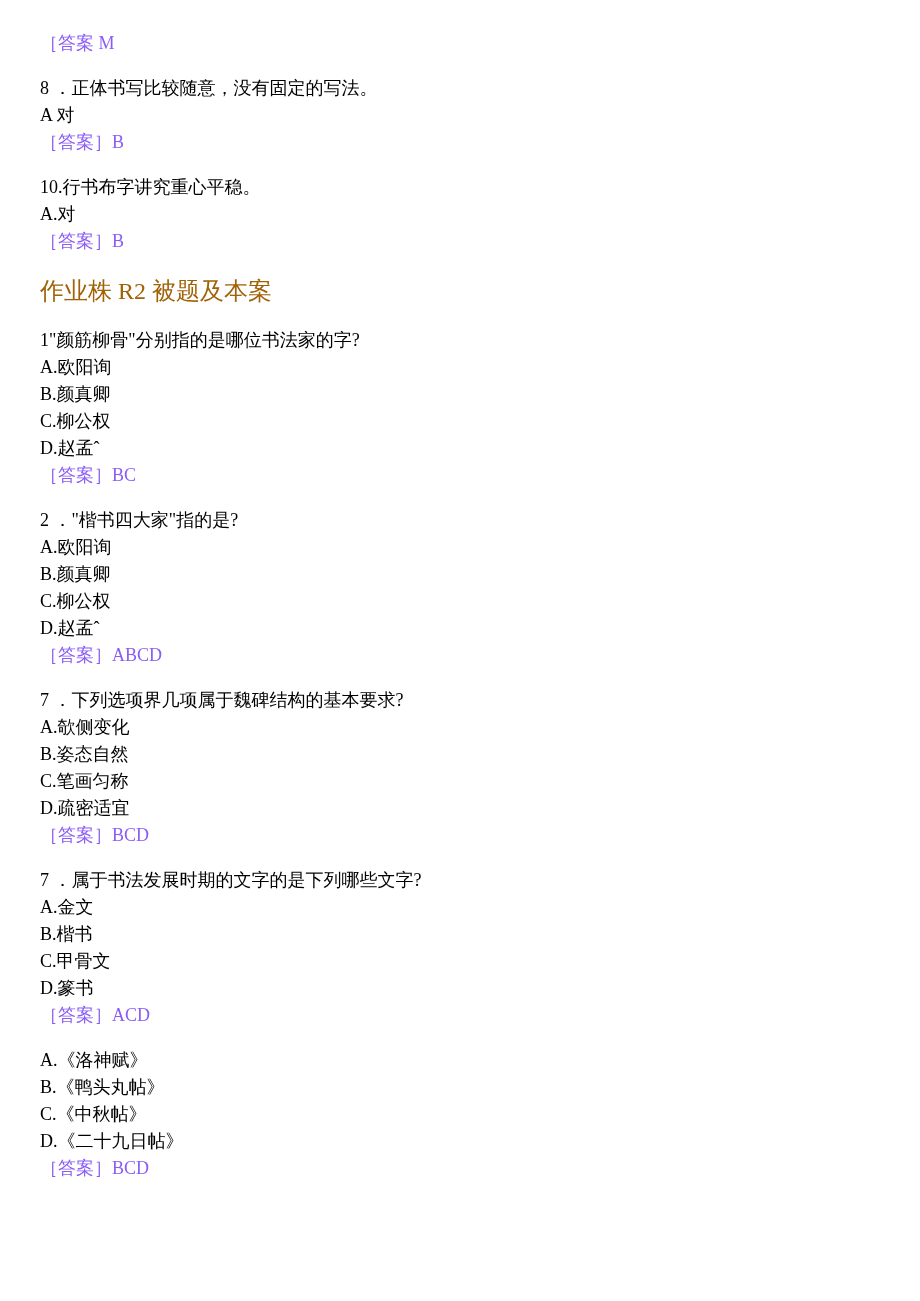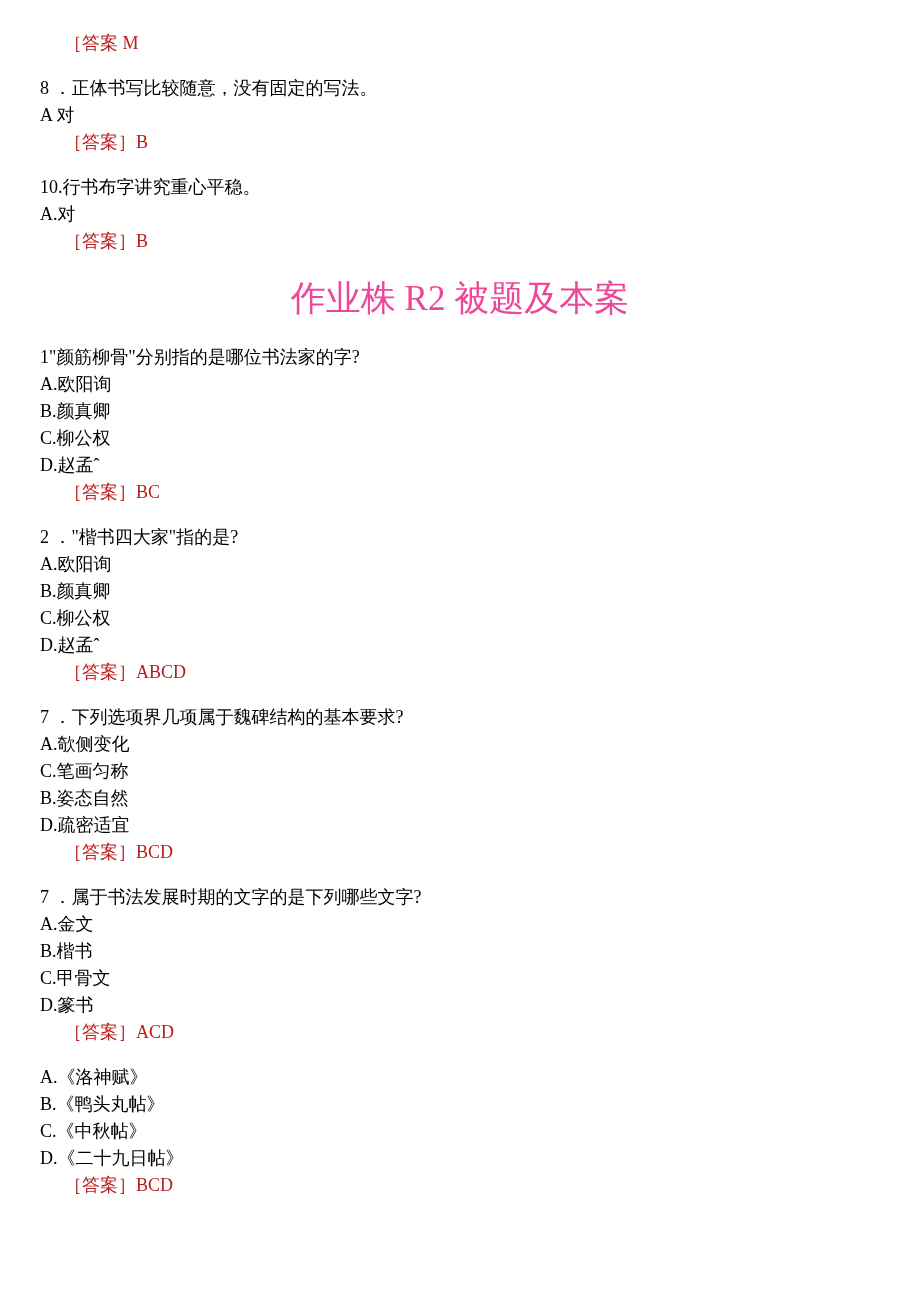--- a/index.html
+++ b/index.html
@@ -7,27 +7,26 @@
     margin: 0;
     padding: 30px 40px;
     font-family: "SimSun", "宋体", serif;
     font-size: 18px;
     color: #000000;
     line-height: 1.5;
     width: 920px;
     box-sizing: border-box;
   }
   .answer {
-    color: #b91c1c;
-    margin-left: 24px;
+    color: #8b5cf6;
   }
   .section-title {
-    color: #ec4899;
-    font-size: 35px;
-    text-align: center;
+    color: #a16207;
+    font-size: 24px;
+    text-align: left;
     margin: 12px 0 18px 0;
     font-family: "SimSun", "宋体", serif;
   }
   .block {
     margin-bottom: 18px;
   }
   .line {
     white-space: pre-wrap;
   }
 </style>
@@ -66,22 +65,22 @@
   <div class="line">A.欧阳询</div>
   <div class="line">B.颜真卿</div>
   <div class="line">C.柳公权</div>
   <div class="line">D.赵孟ˆ</div>
   <div class="line answer">［答案］ABCD</div>
 </div>
 
 <div class="block">
   <div class="line">7 ．下列选项界几项属于魏碑结构的基本要求?</div>
   <div class="line">A.欹侧变化</div>
+  <div class="line">B.姿态自然</div>
   <div class="line">C.笔画匀称</div>
-  <div class="line">B.姿态自然</div>
   <div class="line">D.疏密适宜</div>
   <div class="line answer">［答案］BCD</div>
 </div>
 
 <div class="block">
   <div class="line">7 ．属于书法发展时期的文字的是下列哪些文字?</div>
   <div class="line">A.金文</div>
   <div class="line">B.楷书</div>
   <div class="line">C.甲骨文</div>
   <div class="line">D.篆书</div>

